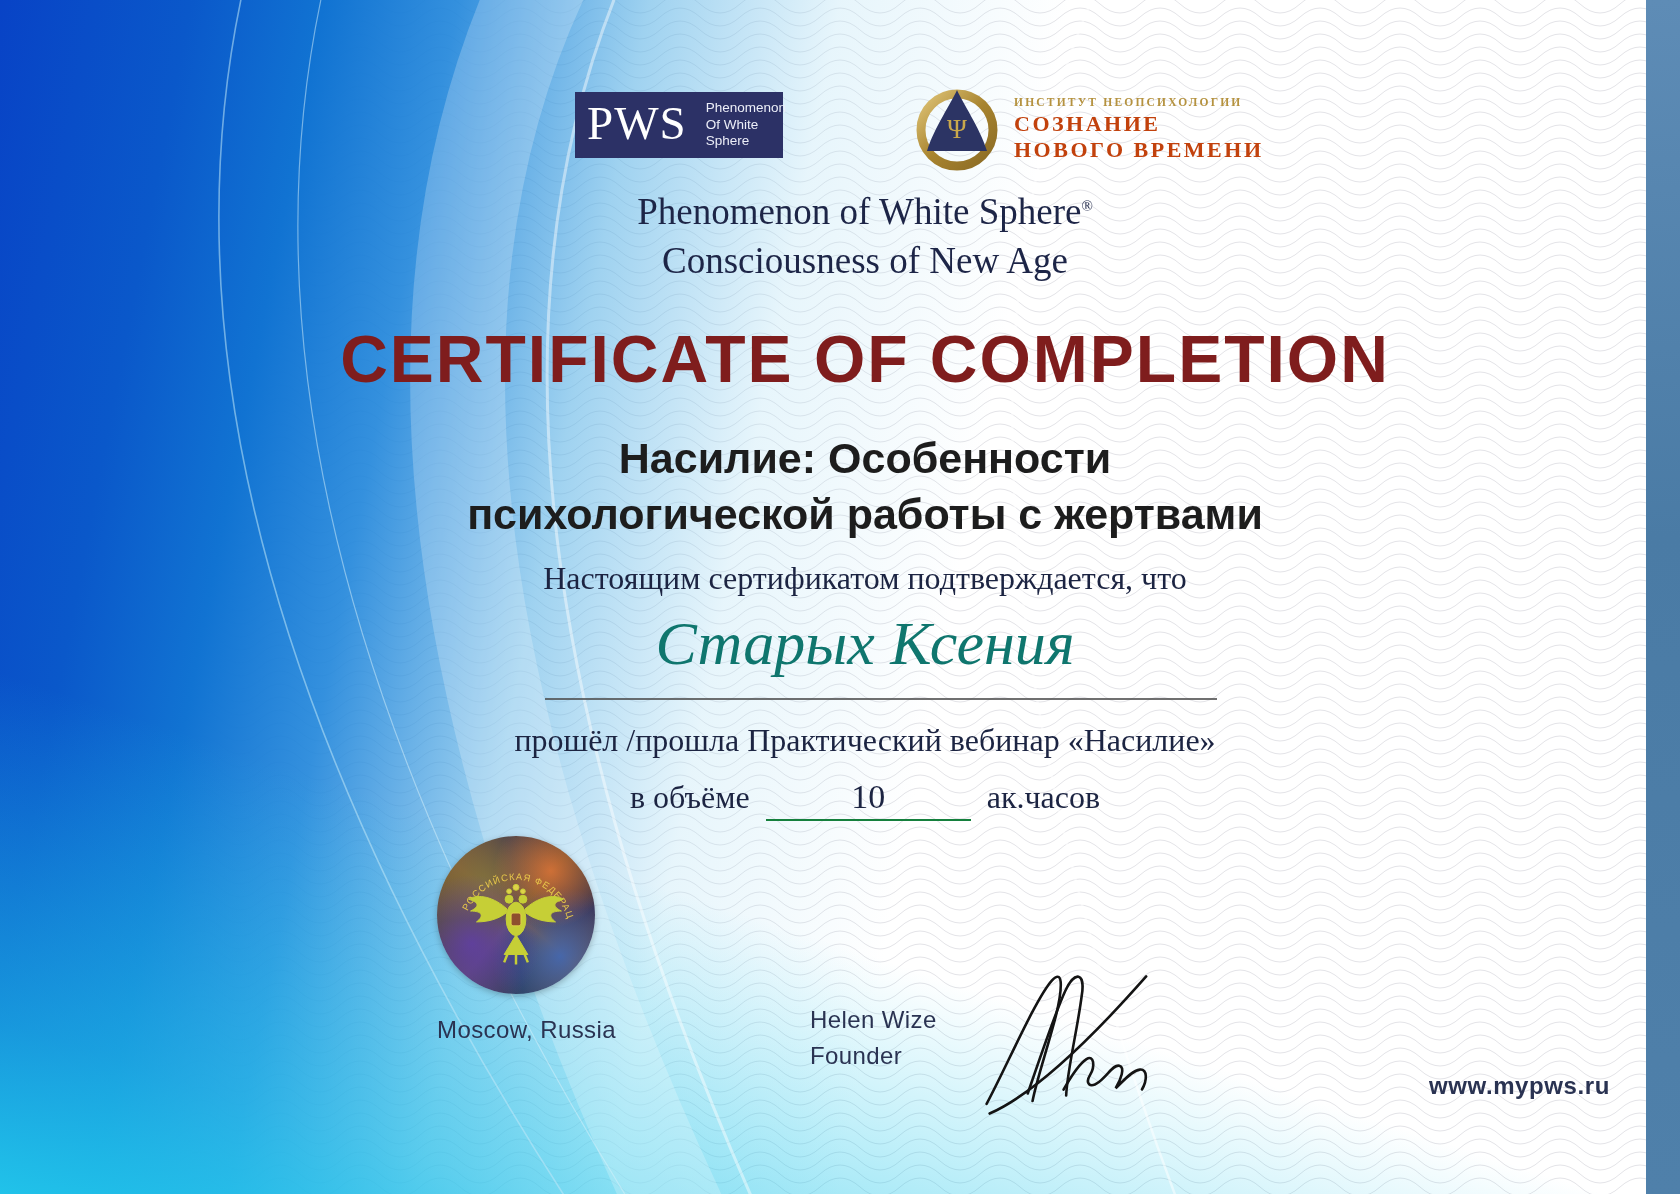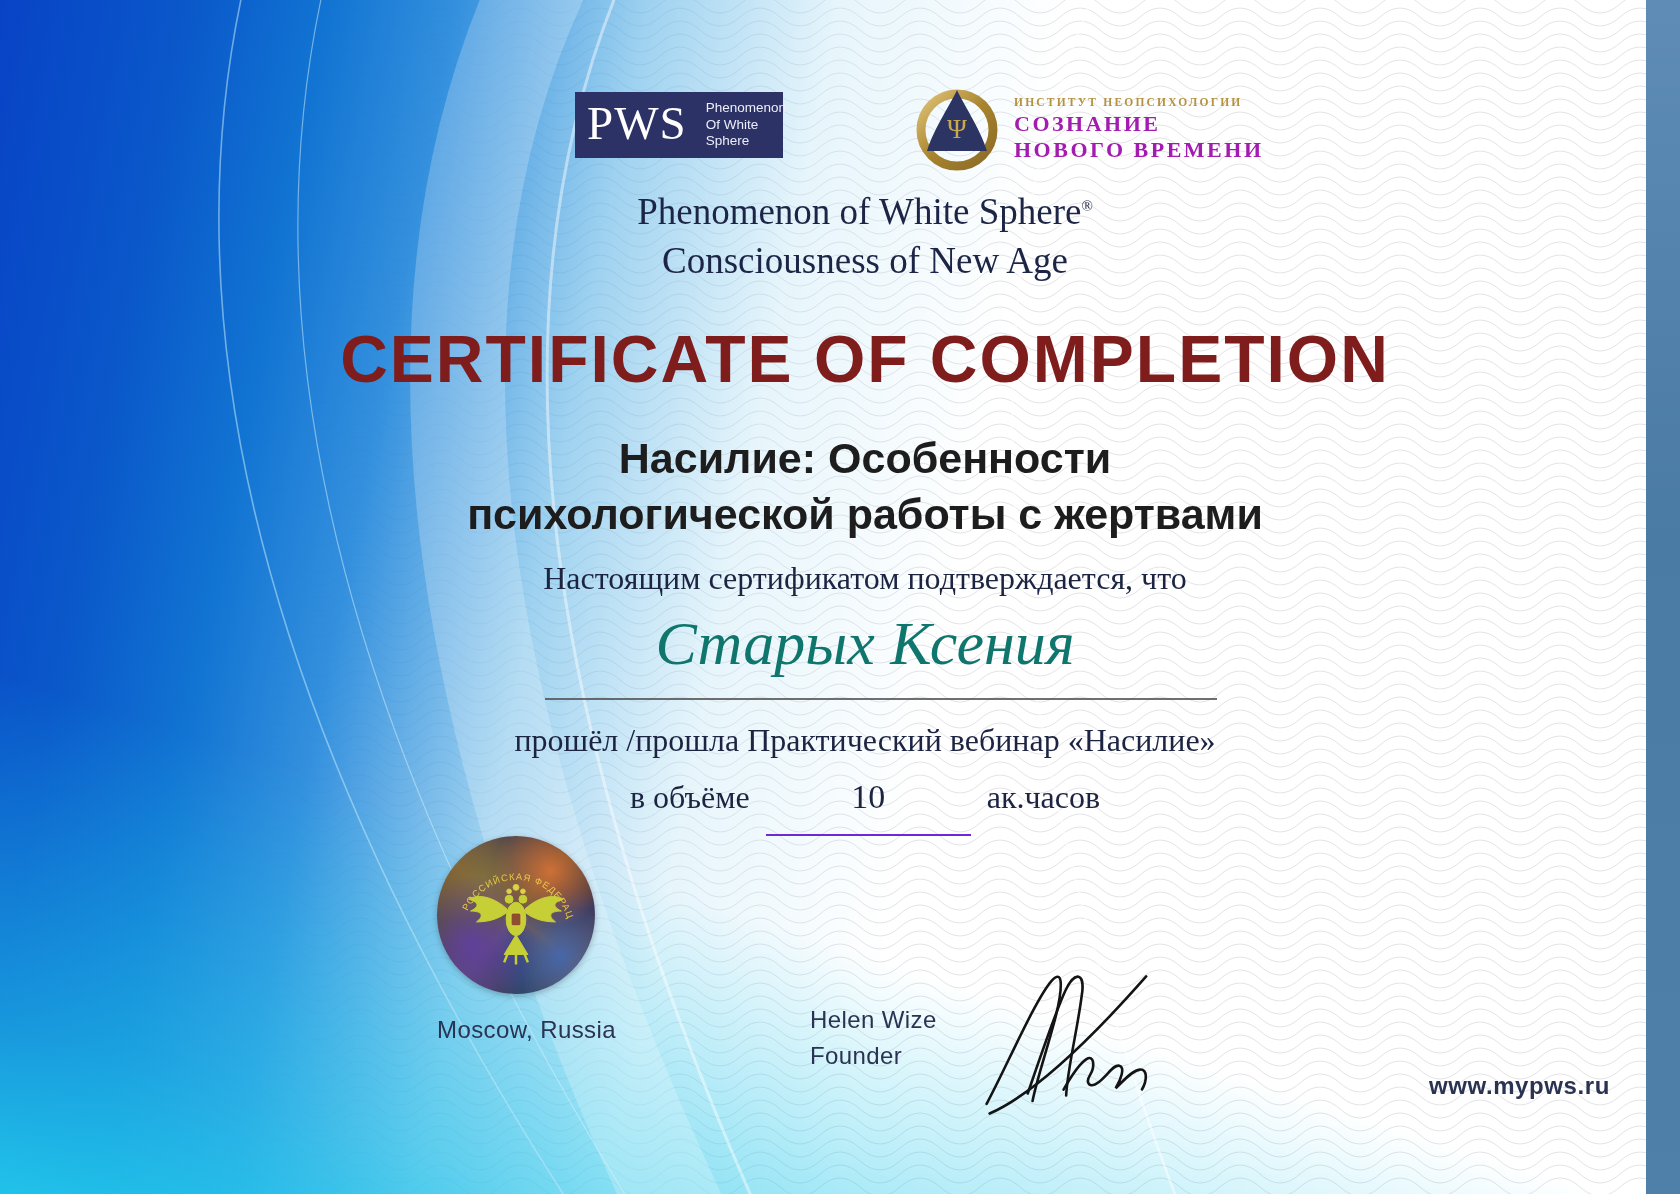--- a/index.html
+++ b/index.html
@@ -32,21 +32,21 @@
   .pws-acronym{
     font-family:"Liberation Serif",serif;color:#ffffff;font-size:47px;line-height:1;
     padding:0 10px 4px 12px;letter-spacing:1px;
   }
   .pws-div{width:1px;height:46px;background:#8f96c2;}
   .pws-tag{padding-left:9px;color:#eceef8;font-size:13.5px;line-height:1.22;}
 
   .inst-logo{position:absolute;left:912px;top:84px;display:flex;align-items:center;}
   .inst-text{margin-left:12px;font-family:"Liberation Serif",serif;}
   .inst-l1{color:#b5923f;font-size:11.5px;letter-spacing:2.2px;font-weight:700;margin-bottom:3px;}
-  .inst-l2,.inst-l3{color:#a21caf;font-size:22px;font-weight:700;letter-spacing:2.5px;line-height:1.18;}
+  .inst-l2,.inst-l3{color:#c2410c;font-size:22px;font-weight:700;letter-spacing:2.5px;line-height:1.18;}
 
   
   .ctr{position:absolute;left:50px;right:0;text-align:center;}
   .org-line{font-family:"Liberation Serif",serif;color:#1d2547;font-size:37px;}
   .org1{top:190px;} .org2{top:239px;}
   .org-line sup{font-size:15px;vertical-align:super;}
   .cert-heading{
     top:321px;font-size:66px;font-weight:700;color:#7f1d1d;letter-spacing:2px;
   }
   .course{font-size:43px;font-weight:700;color:#1d1d1d;}
@@ -54,22 +54,22 @@
   .serifline{font-family:"Liberation Serif",serif;color:#1c2442;font-size:32px;}
   .confirm{top:560px;}
   .name{
     top:608px;font-family:"Liberation Serif",serif;font-style:italic;
     color:#0f766e;font-size:62px;font-weight:400;
   }
   .name-underline{position:absolute;left:545px;top:698px;width:672px;height:2px;background:#4c4c4c;opacity:.8;}
   .completed{top:722px;}
   .volume{top:778px;display:flex;justify-content:center;align-items:baseline;gap:16px;}
   .vol-box{
-    display:inline-block;width:205px;border-bottom:2px solid #6d28d9;
-    text-align:center;padding-bottom:18px;font-size:34px;color:#1c2442;
+    display:inline-block;width:205px;border-bottom:2px solid #15803d;
+    text-align:center;padding-bottom:3px;font-size:34px;color:#1c2442;
     font-family:"Liberation Serif",serif;
   }
 
   
   .seal{
     position:absolute;left:437px;top:836px;width:158px;height:158px;border-radius:50%;
     background:
       radial-gradient(circle at 72% 22%, rgba(226,118,56,0.85), rgba(226,118,56,0) 34%),
       radial-gradient(circle at 22% 68%, rgba(96,62,168,0.85), rgba(96,62,168,0) 42%),
       radial-gradient(circle at 78% 76%, rgba(58,108,200,0.8), rgba(58,108,200,0) 40%),

